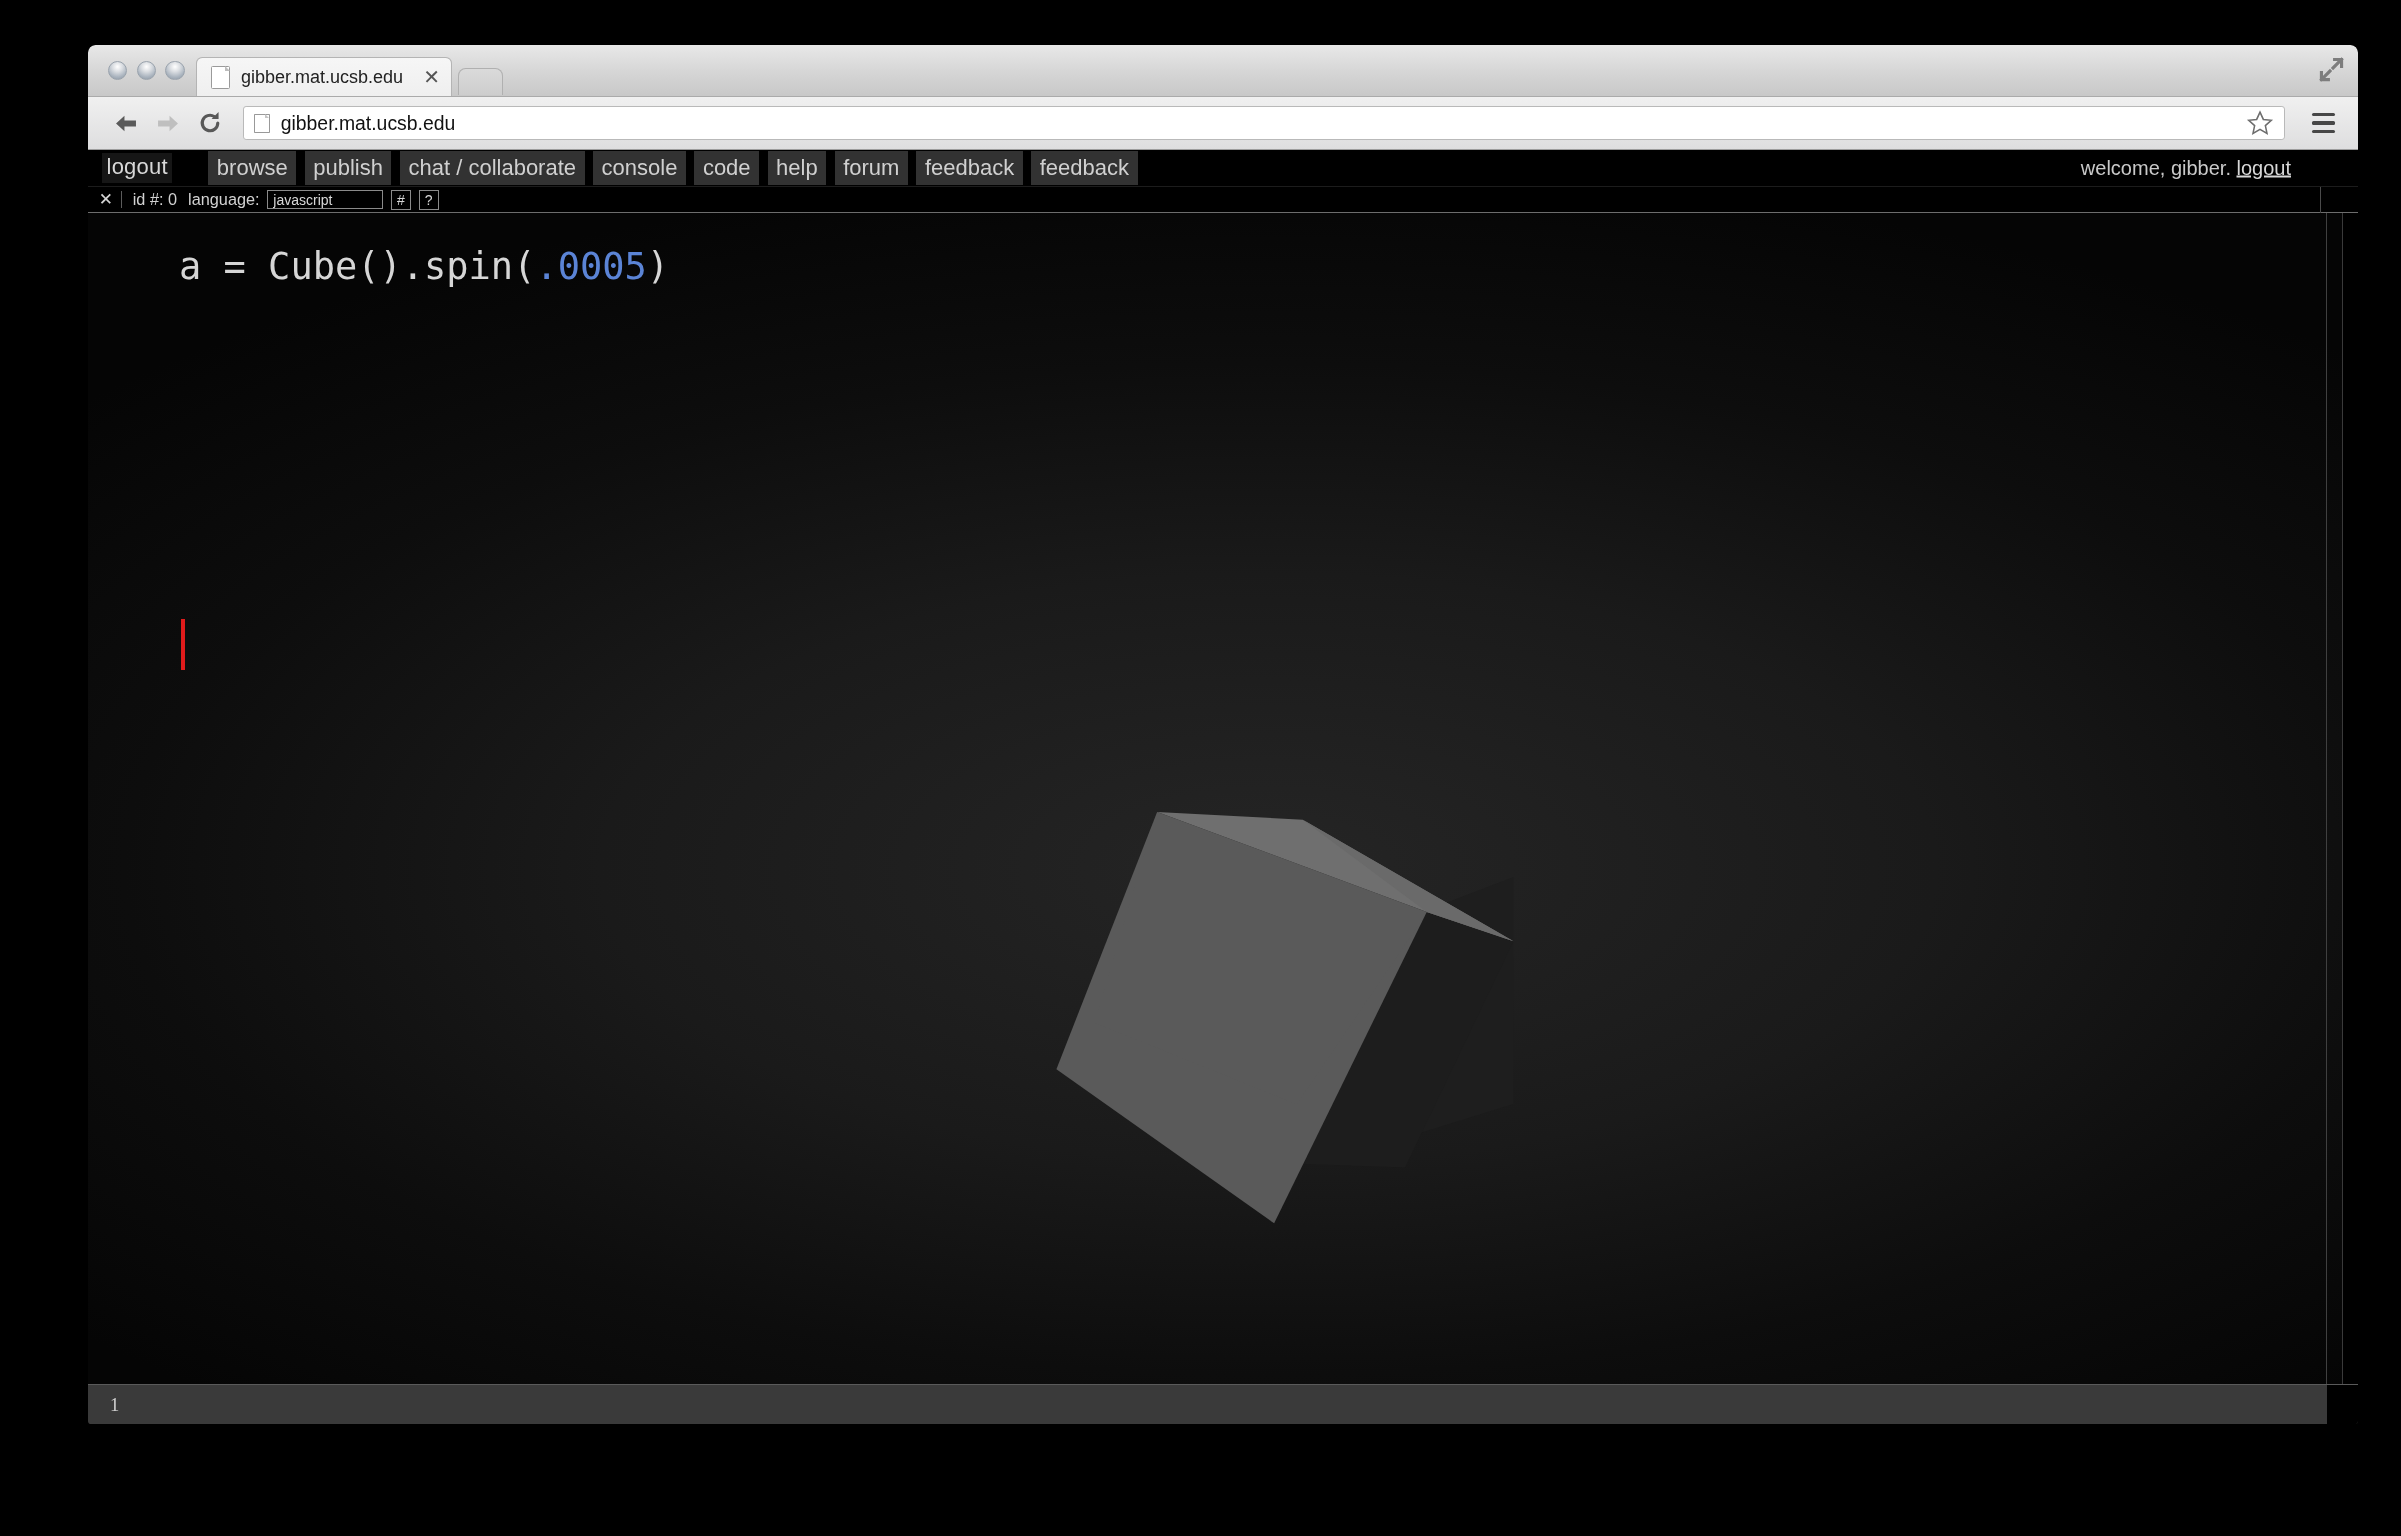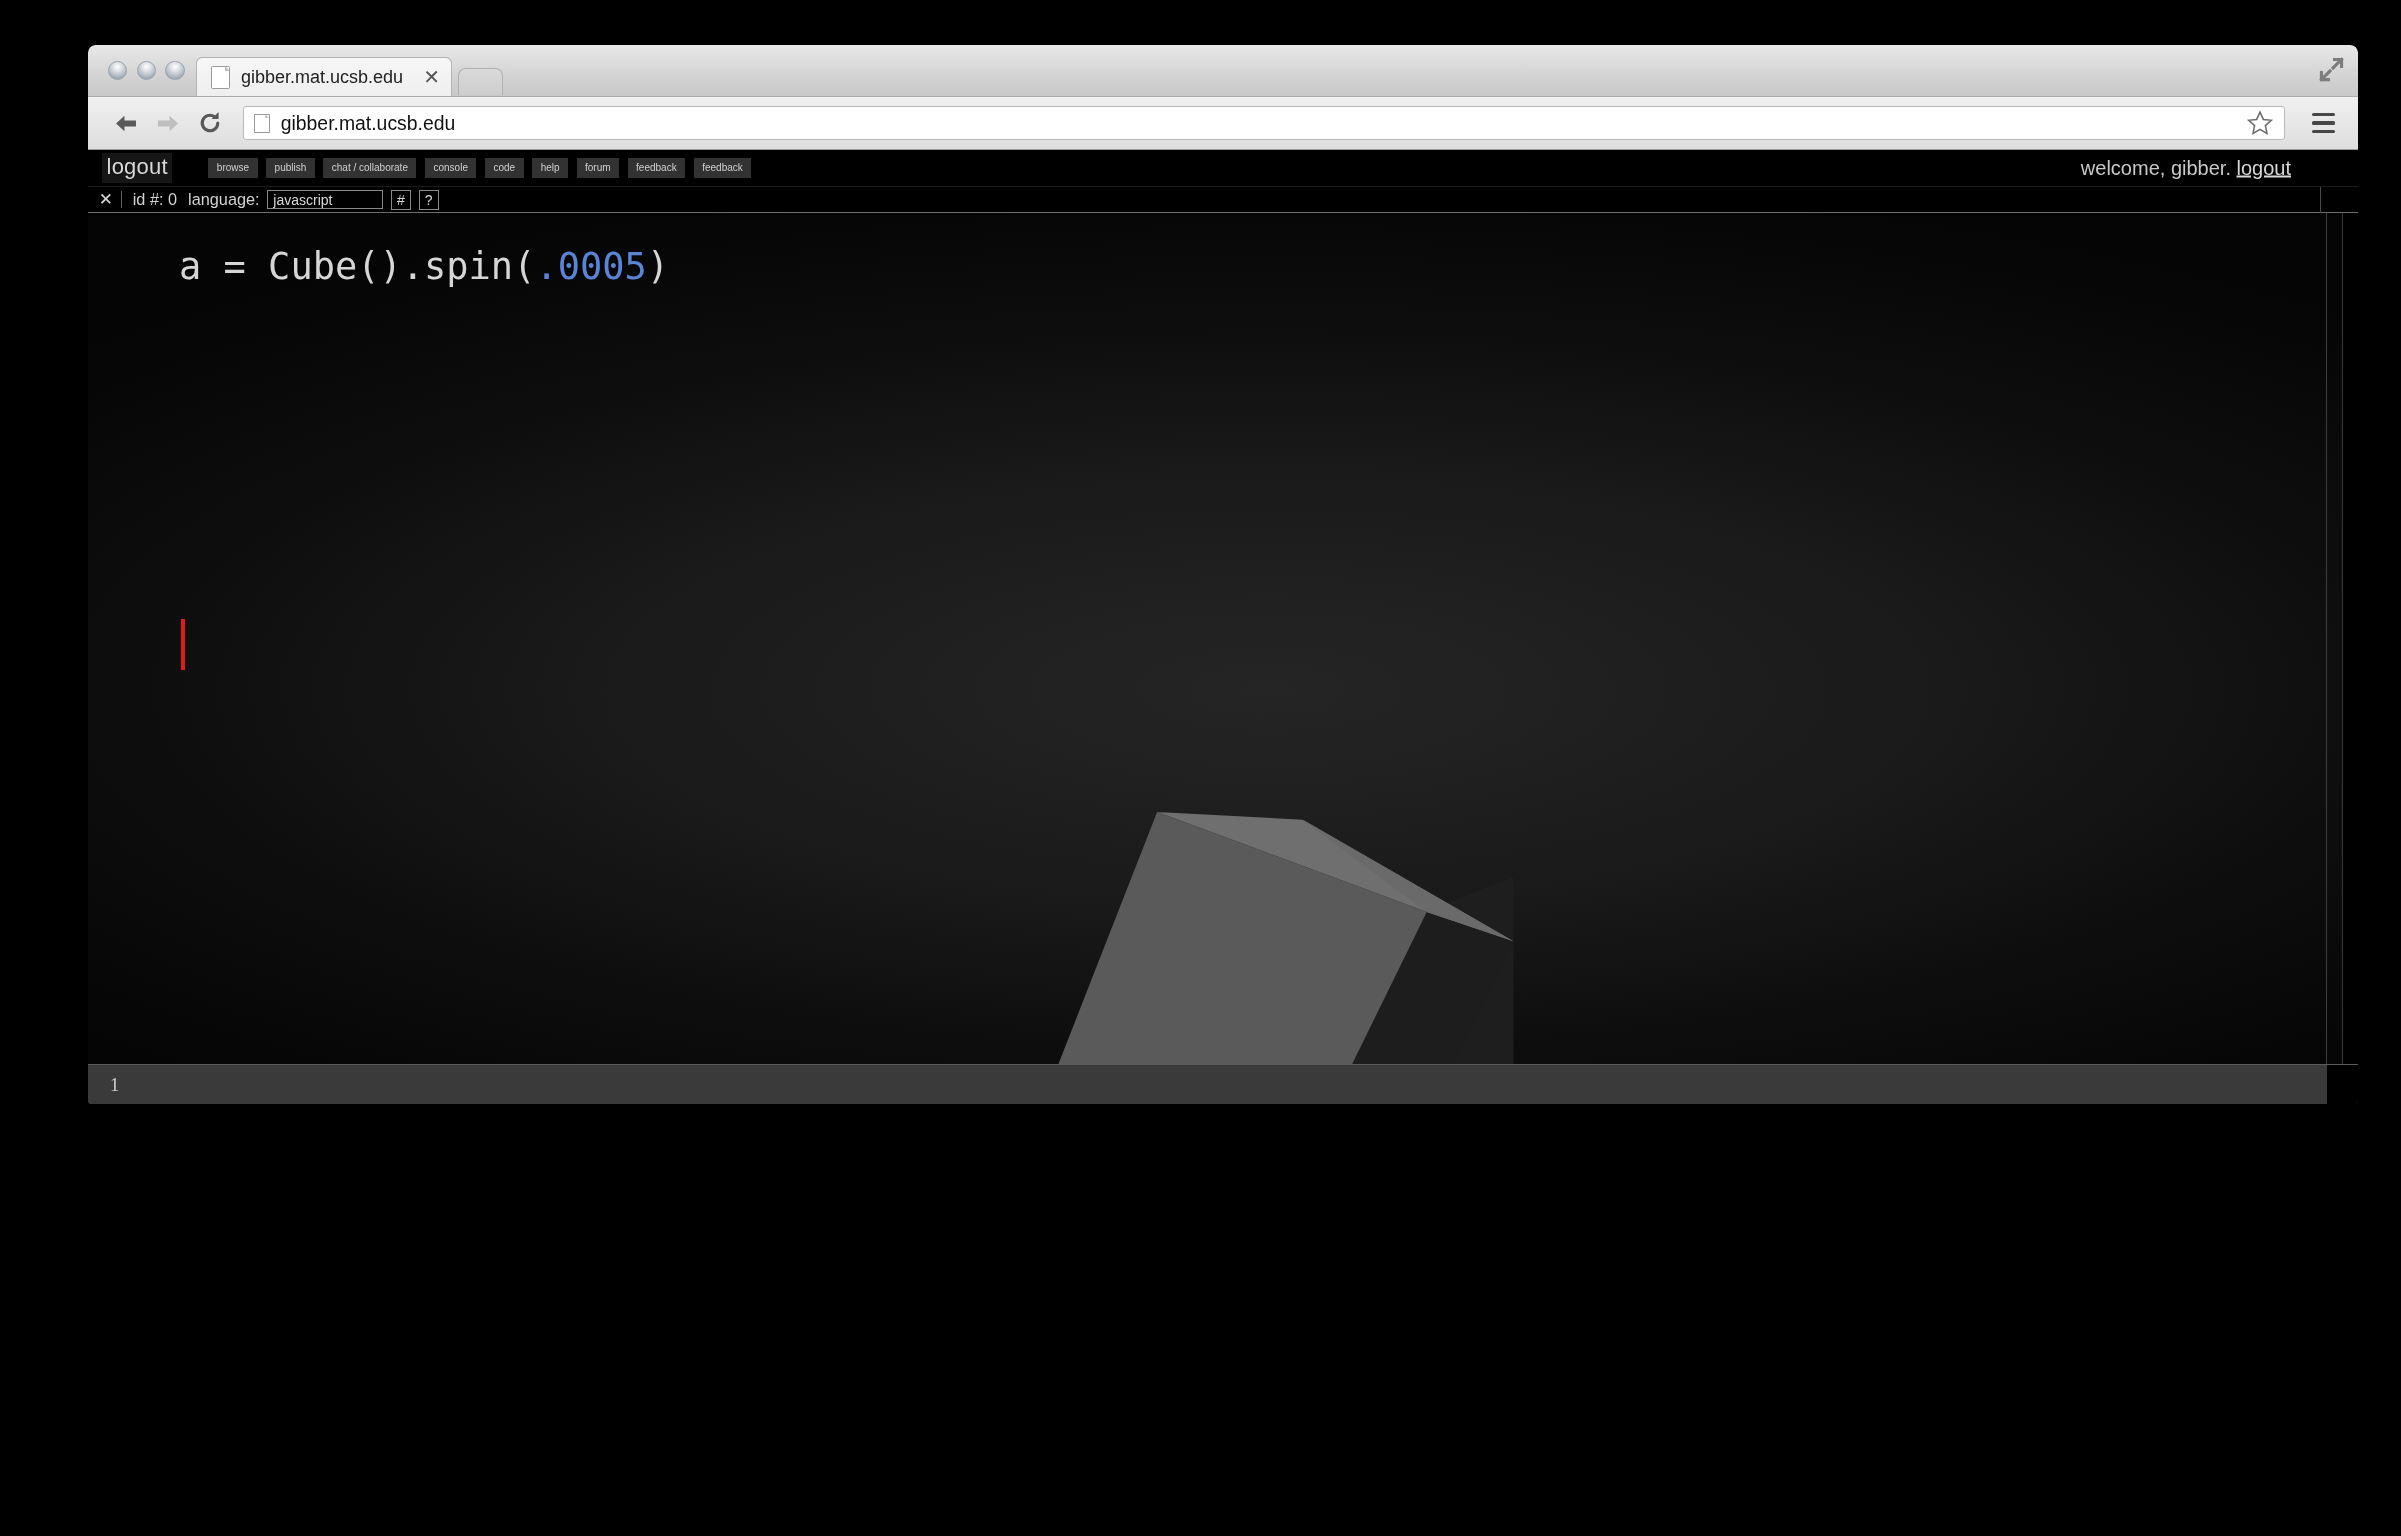--- a/index.html
+++ b/index.html
@@ -13,21 +13,21 @@
   body {
     font-family: "Liberation Sans", sans-serif;
   }
 
   
   #browser-window {
     position: absolute;
     left: 88px;
     top: 45px;
     width: 2270px;
-    height: 1059px;
+    height: 1379px;
     border-radius: 7.7px 7.7px 3.1px 3.1px;
     background: #0a0a0a;
     box-shadow: 0 1.5px 11px rgba(0,0,0,0.85);
     overflow: hidden;
   }
 
   #titlebar {
     position: relative;
     height: 51px;
     background: linear-gradient(to bottom, #e8e8e8 0%, #d5d5d5 55%, #c8c8c8 100%);
@@ -214,21 +214,21 @@
   }
   #gibber-logo {
     font-size: 22px;
     color: #d8d8d8;
     margin-right: 36px;
     background: #161616;
     padding: 1.5px 4.6px 3.1px 4.6px;
     letter-spacing: 0.2px;
   }
   .nav-link {
-    font-size: 10px;
+    font-size: 22px;
     color: #d0d0d0;
     background: #323232;
     padding: 3.9px 8.5px 4.6px 8.5px;
     margin-right: 8.5px;
     cursor: pointer;
     white-space: nowrap;
   }
   #gibber-user {
     position: absolute;
     right: 67px;

